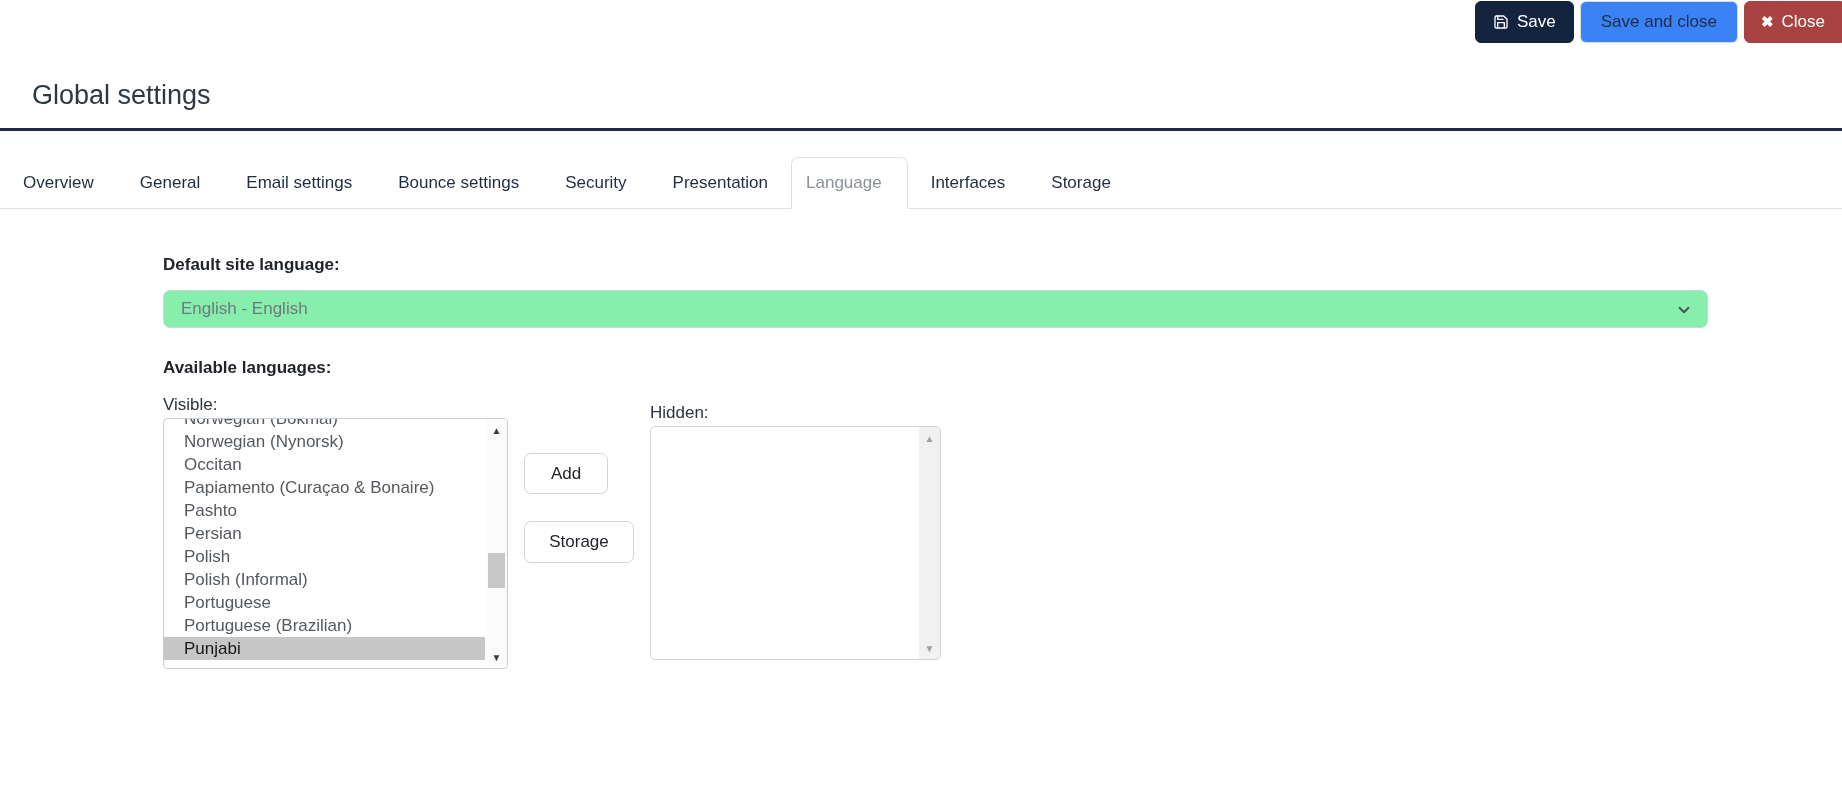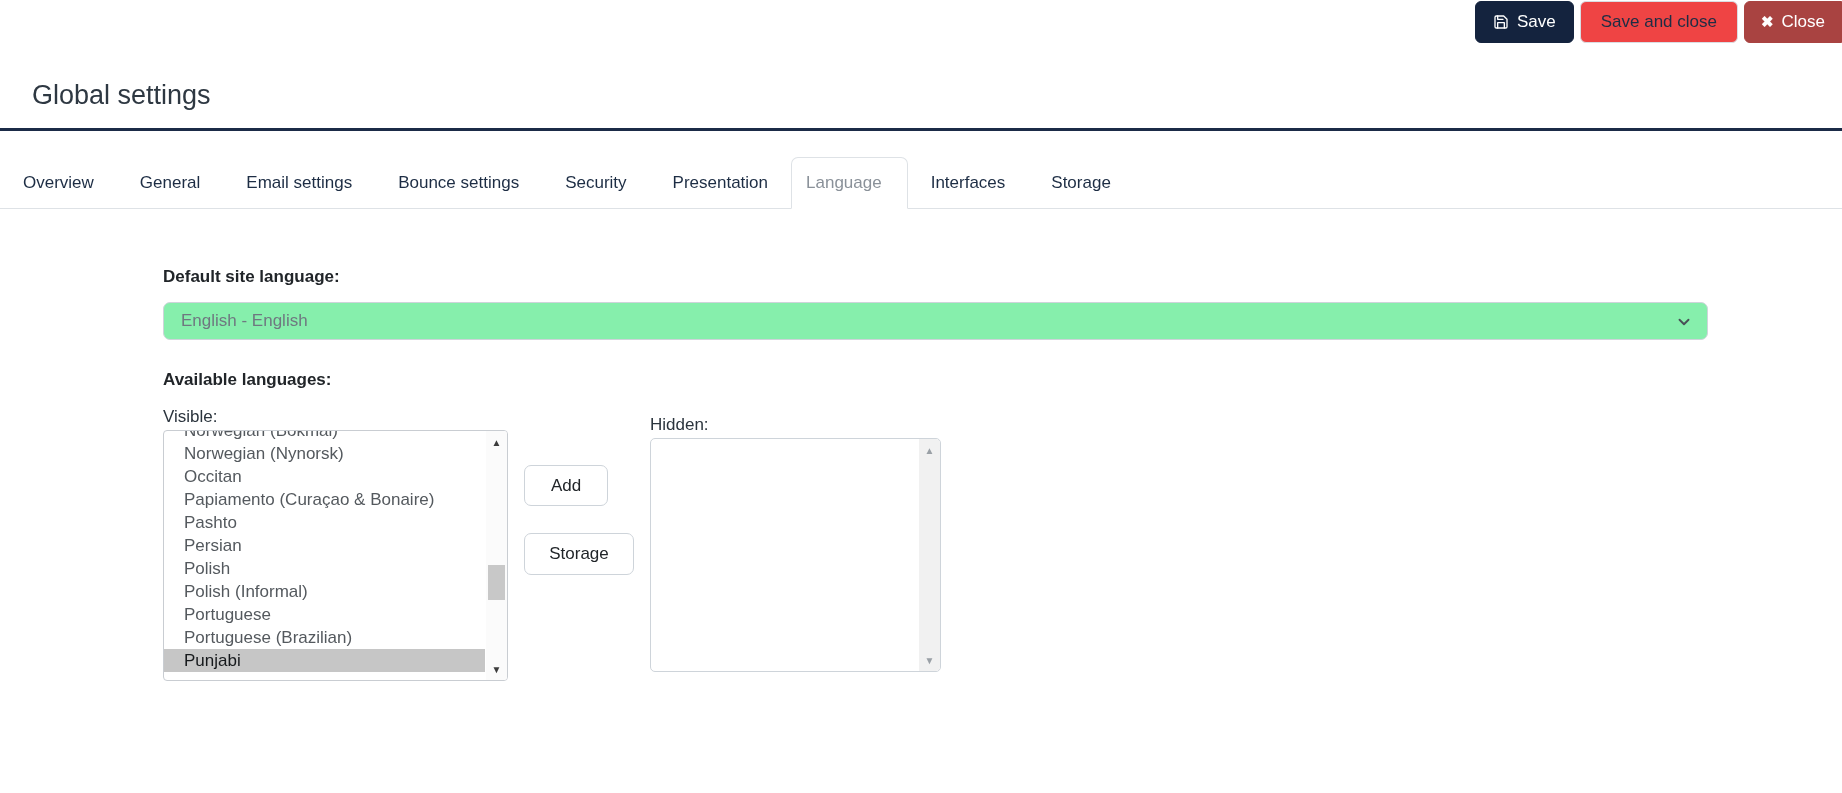--- a/index.html
+++ b/index.html
@@ -29,21 +29,21 @@
     white-space: nowrap;
   }
   .btn-save {
     background: #14233e;
     border: 1px solid #14233e;
     color: #fff;
     padding: 0 17px;
     gap: 8px;
   }
   .btn-saveclose {
-    background: #ef4444;
+    background: #3b82f6;
     border: 1px solid #d9dde2;
     color: #1d2d44;
     padding: 0 20px;
   }
   .btn-close {
     background: #a94341;
     border: 1px solid #a94341;
     color: #fff;
     padding: 0 16px;
     gap: 8px;
@@ -89,21 +89,21 @@
     border-bottom: 1px solid #fff;
     border-radius: 7px 7px 0 0;
     margin-bottom: -1px;
     padding-left: 14px;
     padding-right: 25px;
   }
 
   
   .content {
     position: absolute;
-    top: 208px; left: 163px; right: 134px; margin-top: 12px;
+    top: 208px; left: 163px; right: 134px;
   }
   .field-label-bold {
     margin-top: 47px;
     font-size: 17px;
     font-weight: bold;
     color: #212529;
   }
   .select-box {
     margin-top: 15px;
     height: 38px;

